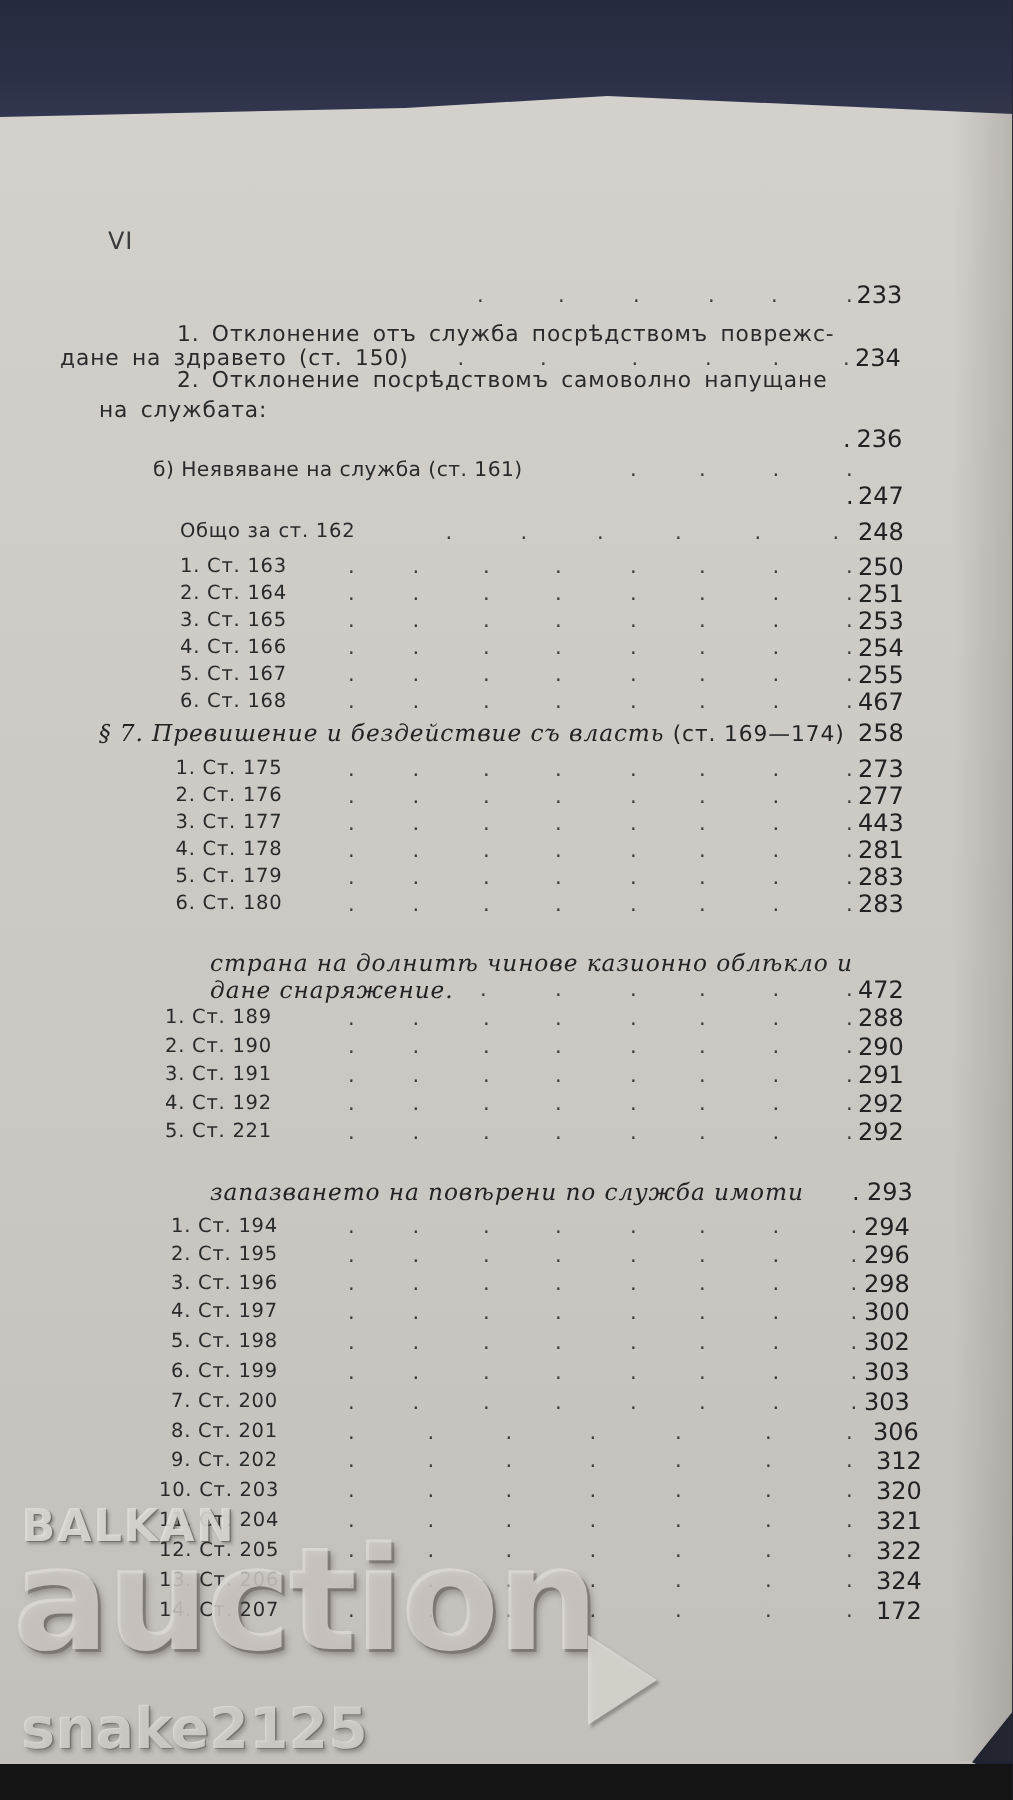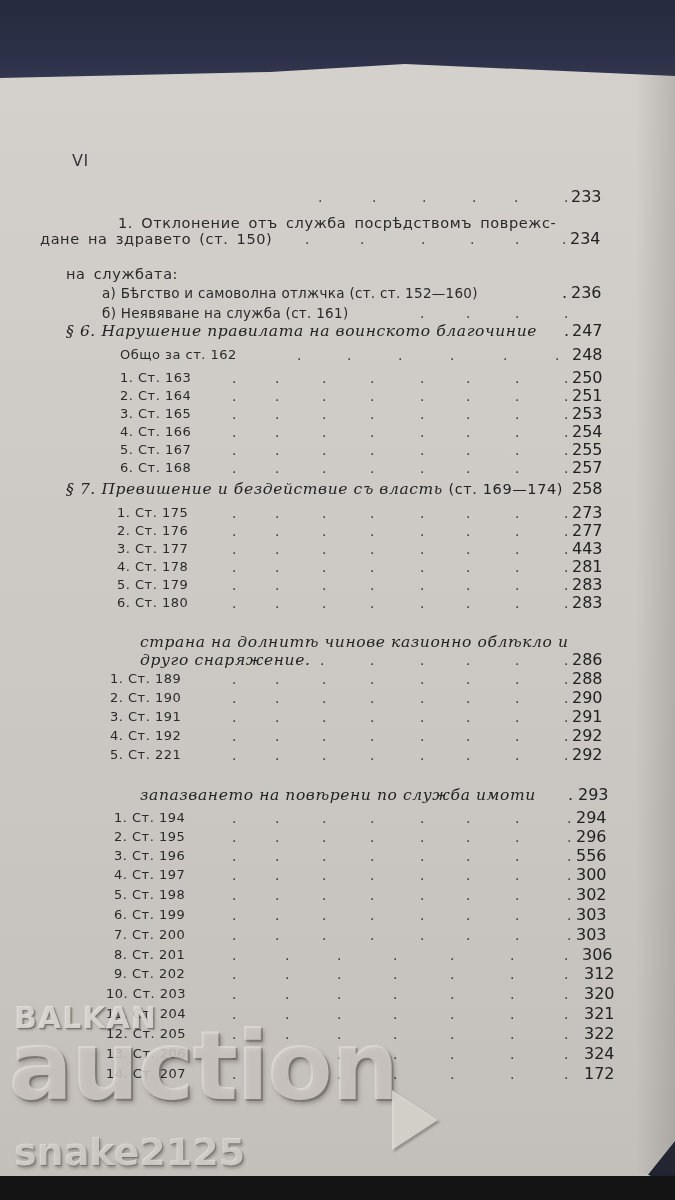--- a/index.html
+++ b/index.html
@@ -114,42 +114,43 @@
       <span style="left:305px">.</span>
         <span style="left:360px">.</span>
         <span style="left:421px">.</span>
         <span style="left:470px">.</span>
         <span style="left:515px">.</span>
         <span style="left:562px">.</span>
     </div>
     <span class="pageno" style="left:570px">234</span>
   </div>
 
+  <div class="row" style="top:232px">
+    <span class="label spaced" style="left:118px">2. Отклонение  посрѣдствомъ  самоволно  напущане</span>
+  </div>
   <div class="row" style="top:252px">
     <span class="label spaced" style="left:66px">на службата:</span>
   </div>
 
   <div class="row" style="top:271px">
-    <span class="label sub" style="left:102px">а) Бѣгство и самоволна отлжчка (ст. ст. 152—160)</span>
     <span class="pageno" style="left:562px">.</span>
     <span class="pageno" style="left:571px">236</span>
   </div>
 
   <div class="row" style="top:291px">
     <span class="label sub" style="left:102px">б) Неявяване на служба (ст. 161)</span>
     <div class="leader">
       <span style="left:420px">.</span>
         <span style="left:466px">.</span>
         <span style="left:515px">.</span>
         <span style="left:564px">.</span>
     </div>
   </div>
 
   <div class="row" style="top:309px">
-    <span class="label heading" style="left:66px">§ 6. Нарушение правилата на воинското благочиние</span>
     <span class="pageno" style="left:564px">.</span>
     <span class="pageno" style="left:572px">247</span>
   </div>
 
   <div class="row" style="top:333px">
     <span class="label small" style="left:120px">Общо за ст. 162</span>
     <div class="leader">
       <span style="left:297px">.</span>
         <span style="left:347px">.</span>
         <span style="left:398px">.</span>
@@ -235,21 +236,21 @@
     <div class="leader">
         <span style="left:232px">.</span>
         <span style="left:275px">.</span>
         <span style="left:322px">.</span>
         <span style="left:370px">.</span>
         <span style="left:420px">.</span>
         <span style="left:466px">.</span>
         <span style="left:515px">.</span>
         <span style="left:564px">.</span>
       </div>
-    <span class="pageno" style="left:572px">257</span>
+    <span class="pageno" style="left:572px">467</span>
   </div>
 
   <div class="row" style="top:467px">
     <span class="label heading" style="left:66px"><span>§ 7. Превишение и бездействие съ власть</span> <span class="plain">(ст. 169—174)</span></span>
     <span class="pageno" style="left:572px">258</span>
   </div>
 
   <div class="row" style="top:491px">
     <span class="label small" style="left:117px">1. Ст. 175</span>
     <div class="leader">
@@ -332,30 +333,30 @@
         <span style="left:515px">.</span>
         <span style="left:564px">.</span>
       </div>
     <span class="pageno" style="left:572px">283</span>
   </div>
 
   <div class="row" style="top:620px">
     <span class="label heading" style="left:140px">страна на долнитѣ чинове казионно облѣкло и</span>
   </div>
   <div class="row" style="top:638px">
-    <span class="label heading" style="left:140px">друго снаряжение.</span>
+    <span class="label heading" style="left:140px">дане снаряжение.</span>
     <div class="leader">
         <span style="left:320px">.</span>
         <span style="left:370px">.</span>
         <span style="left:420px">.</span>
         <span style="left:466px">.</span>
         <span style="left:515px">.</span>
         <span style="left:564px">.</span>
       </div>
-    <span class="pageno" style="left:572px">286</span>
+    <span class="pageno" style="left:572px">472</span>
   </div>
 
   <div class="row" style="top:657px">
     <span class="label small" style="left:110px">1. Ст. 189</span>
     <div class="leader">
         <span style="left:232px">.</span>
         <span style="left:275px">.</span>
         <span style="left:322px">.</span>
         <span style="left:370px">.</span>
         <span style="left:420px">.</span>
@@ -461,21 +462,21 @@
     <div class="leader">
         <span style="left:232px">.</span>
         <span style="left:275px">.</span>
         <span style="left:322px">.</span>
         <span style="left:370px">.</span>
         <span style="left:420px">.</span>
         <span style="left:466px">.</span>
         <span style="left:515px">.</span>
         <span style="left:567px">.</span>
       </div>
-    <span class="pageno" style="left:576px">556</span>
+    <span class="pageno" style="left:576px">298</span>
   </div>
   <div class="row" style="top:853px">
     <span class="label small" style="left:114px">4. Ст. 197</span>
     <div class="leader">
         <span style="left:232px">.</span>
         <span style="left:275px">.</span>
         <span style="left:322px">.</span>
         <span style="left:370px">.</span>
         <span style="left:420px">.</span>
         <span style="left:466px">.</span>

